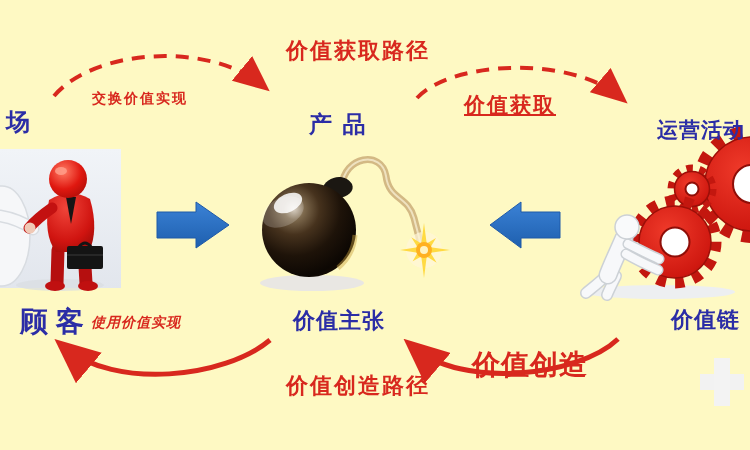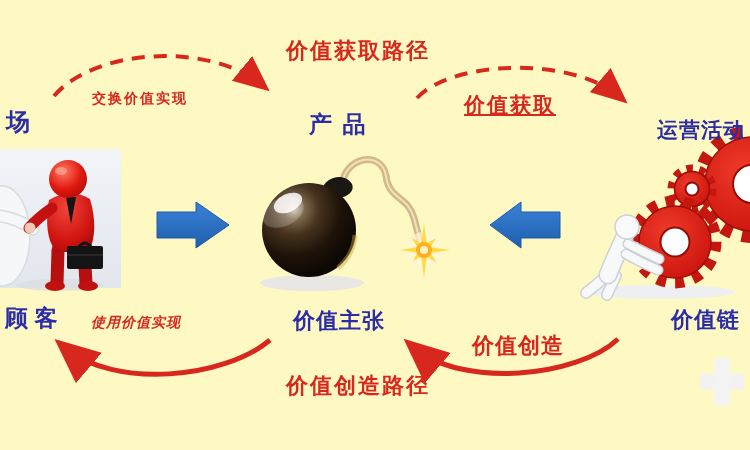--- a/index.html
+++ b/index.html
@@ -7,25 +7,25 @@
           font-family:"Liberation Sans", sans-serif;}
   .lbl{position:absolute;font-weight:bold;white-space:nowrap;}
   .blue{color:#2b2da6;}
   .red{color:#d8281e;}
   .t-top-title   {left:286px;top:36px; font-size:22px;letter-spacing:2px;}
   .t-exchange    {left:92px; top:90px; font-size:14px;letter-spacing:2px;}
   .t-capture     {left:464px;top:91px; font-size:21px;letter-spacing:2px;text-decoration:underline;}
   .t-market      {left:6px;  top:106px;font-size:24px;}
   .t-product     {left:299px;top:109px;font-size:23px;letter-spacing:2px;margin-left:10px;}
   .t-operations  {left:657px;top:116px;font-size:21px;letter-spacing:1px;}
-  .t-customer    {left:5px;  top:303px;font-size:23px;text-align:right;}
+  .t-customer    {left:20px;  top:303px;font-size:28px;text-align:right;}
   .t-valueprop   {left:293px;top:306px;font-size:22px;letter-spacing:1px;}
   .t-valuechain  {left:671px;top:305px;font-size:22px;letter-spacing:1px;}
   .t-usevalue    {left:91px; top:314px;font-size:14px;letter-spacing:1px;font-style:italic;}
-  .t-creation    {left:472px;top:331px;font-size:22px;letter-spacing:1px;}
+  .t-creation    {left:472px;top:346px;font-size:28px;letter-spacing:1px;}
   .t-bottom-title{left:286px;top:371px;font-size:22px;letter-spacing:2px;text-align:right;}
   svg{position:absolute;left:0;top:0;}
 </style>
 </head>
 <body>
 
 <div id="canvas">
 
   <svg width="750" height="450" viewBox="0 0 750 450">
     <defs>

